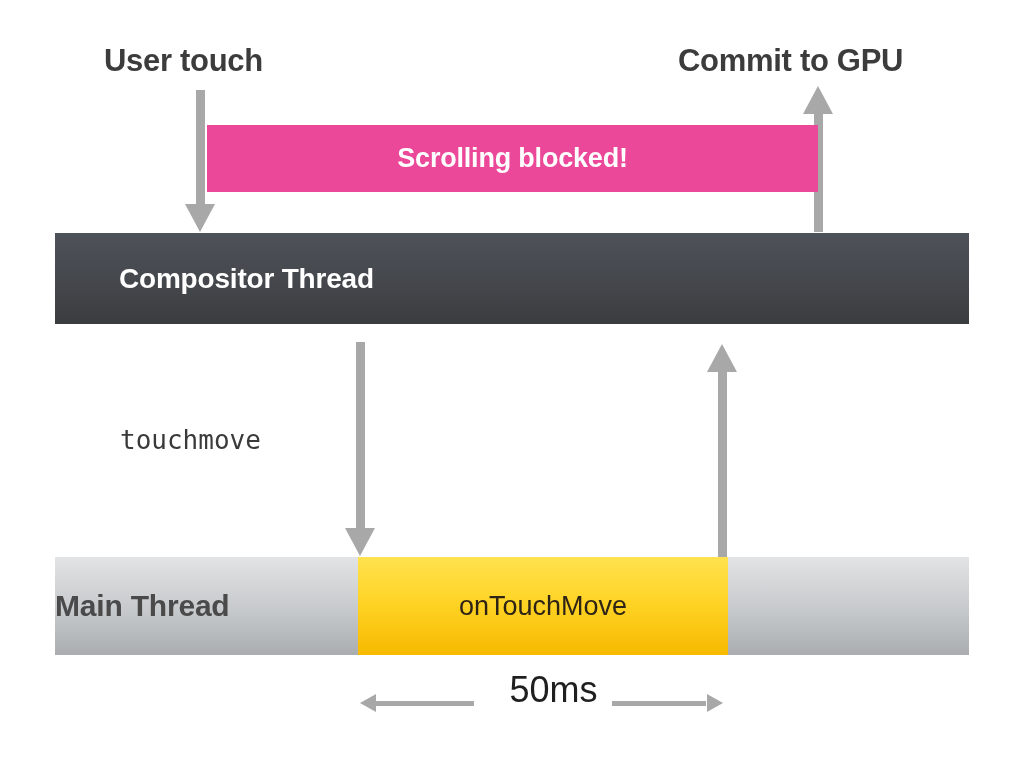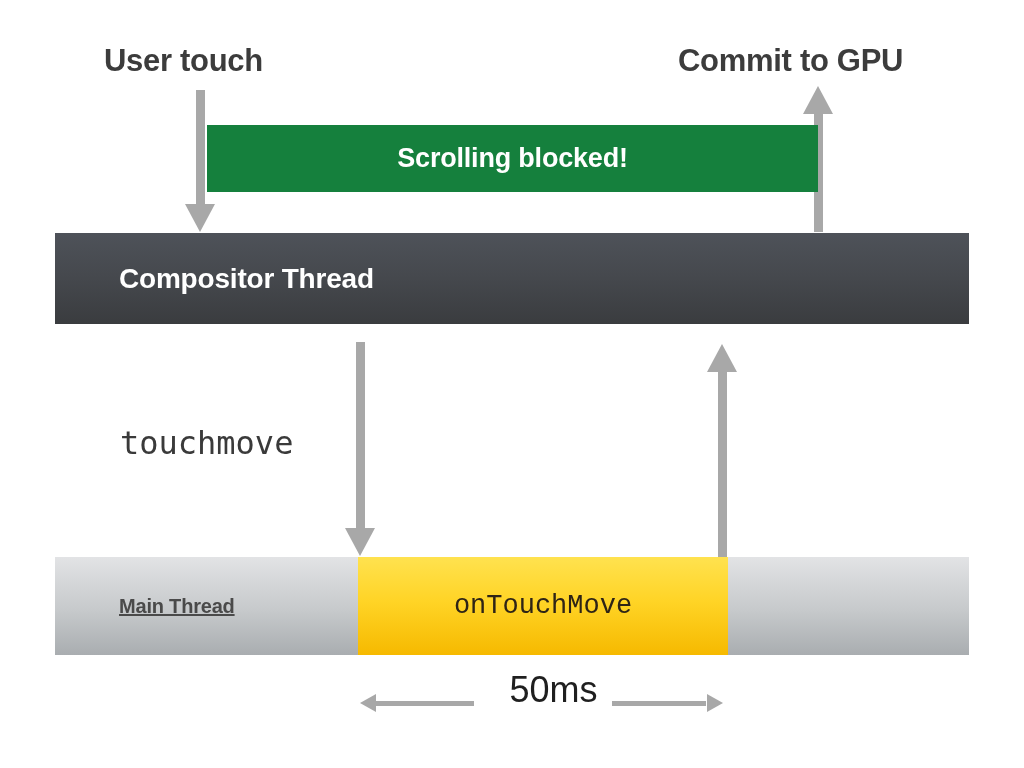--- a/index.html
+++ b/index.html
@@ -101,21 +101,21 @@
     left: 707px; top: 344px;
   }
 
   
   #bar-scrolling-blocked {
     position: absolute;
     left: 207px;
     top: 125px;
     width: 611px;
     height: 67px;
-    background: #15803d;
+    background: #ec4899;
     display: flex;
     align-items: center;
     justify-content: center;
   }
   #bar-scrolling-blocked .bar-text {
     color: #ffffff;
     font-weight: bold;
     font-size: 27px;
     letter-spacing: -0.2px;
   }
@@ -138,61 +138,59 @@
     letter-spacing: -0.2px;
     margin-left: 64px;
   }
 
   
   #caption-touchmove {
     position: absolute;
     left: 120px;
     top: 427px;
     font-family: "DejaVu Sans Mono", "Liberation Mono", monospace;
-    font-size: 32px;
+    font-size: 26px;
     color: #3a3a3a;
     white-space: nowrap;
     line-height: 1;
   }
 
   
   #bar-main-thread {
     position: absolute;
     left: 55px;
     top: 557px;
     width: 914px;
     height: 98px;
     background: linear-gradient(to bottom, #e2e3e5 0%, #c6c9cb 55%, #a9adb0 100%);
     display: flex;
     align-items: center;
   }
   #bar-main-thread .bar-text {
     color: #4a4a4a;
     font-weight: bold;
-    font-size: 20px;
+    font-size: 30px;
     letter-spacing: -0.2px;
-    margin-left: 64px;
     position: relative;
     z-index: 2;
-    text-decoration: underline;
   }
   #block-ontouchmove {
     position: absolute;
     left: 303px;
     top: 0;
     width: 370px;
     height: 98px;
     background: linear-gradient(to bottom, #ffe24f 0%, #ffd426 45%, #f6b900 100%);
     display: flex;
     align-items: center;
     justify-content: center;
     z-index: 1;
   }
   #block-ontouchmove .block-text {
-    font-family: Liberation Mono, monospace;
+    font-family: Liberation Sans, sans-serif;
     font-size: 27px;
     color: #2e2416;
     text-align: right;
   }
 
   
   #measure-50ms {
     position: absolute;
     left: 360px;
     top: 672px;

